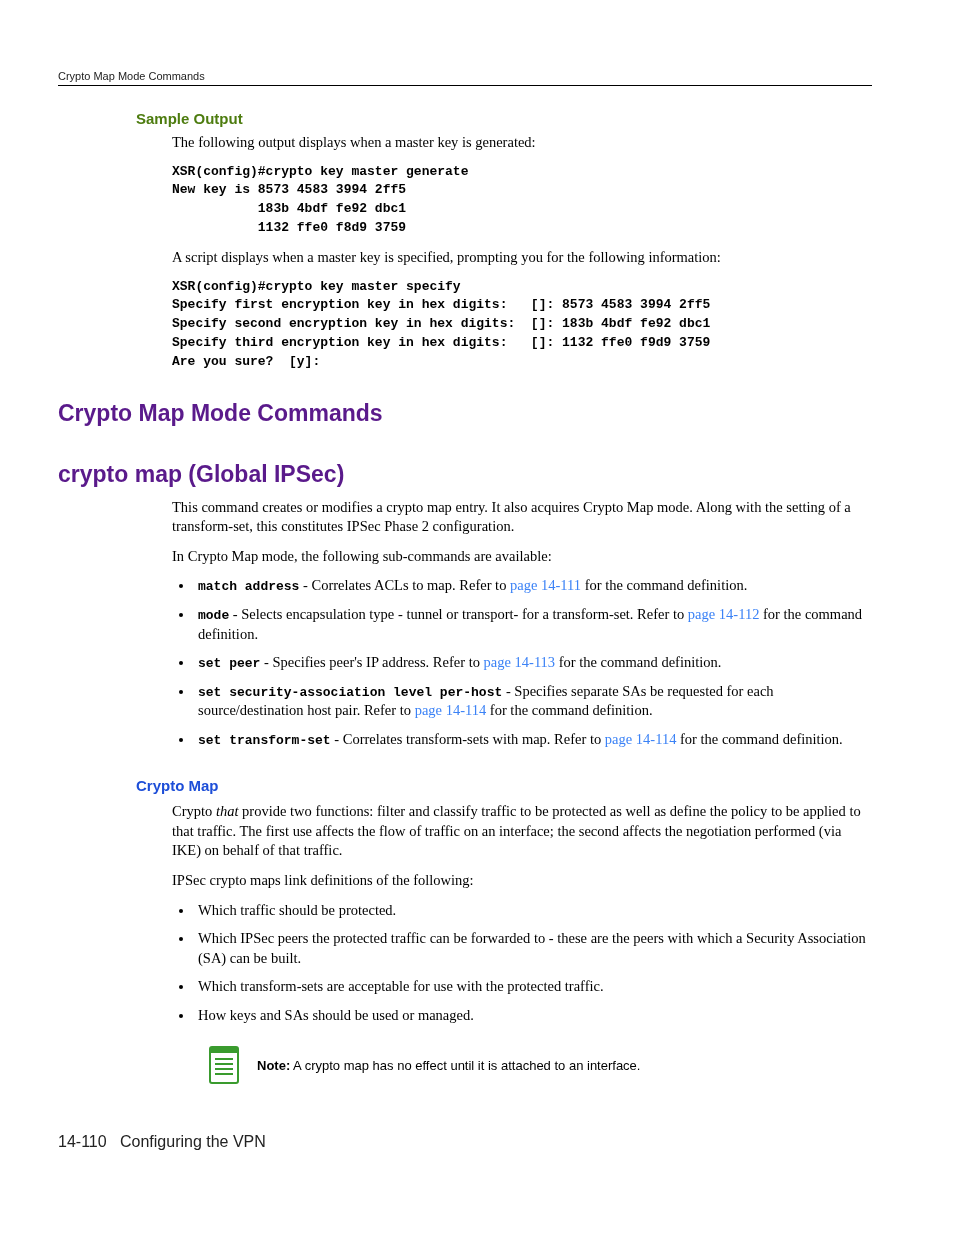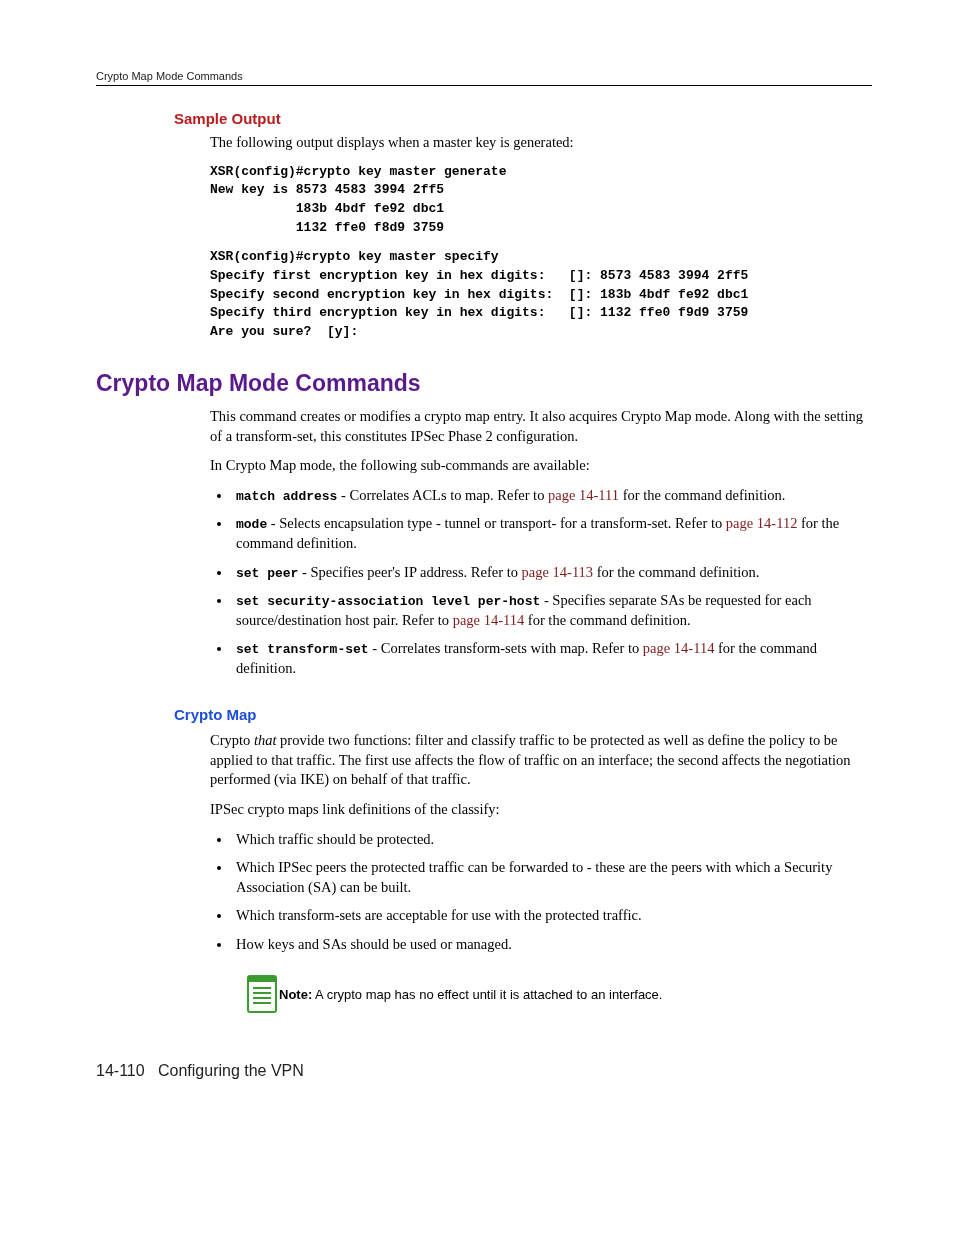--- a/index.html
+++ b/index.html
@@ -4,35 +4,35 @@
 <style>
   body {
     margin: 0;
     padding: 0;
     background: #fff;
     font-family: Palatino, "Palatino Linotype", Georgia, serif;
     color: #000;
     width: 954px;
   }
   .page {
-    padding: 70px 82px 40px 96px;
+    padding: 70px 82px 40px 58px;
   }
   .running-header {
     font-family: Arial, Helvetica, sans-serif;
     font-size: 11px;
     color: #222;
     border-bottom: 1px solid #000;
     padding-bottom: 3px;
     margin-bottom: 24px;
   }
   .h3-sub {
     font-family: Arial, Helvetica, sans-serif;
     font-weight: bold;
     font-size: 15px;
-    color: #b91c1c;
+    color: #4d7c0f;
     margin: 0 0 6px 0;
   }
   .h3-purple {
     font-family: Arial, Helvetica, sans-serif;
     font-weight: bold;
     font-size: 15px;
     color: #1d4ed8;
     margin: 28px 0 8px 0;
   }
   .indent-block { margin-left: 114px; }
@@ -66,25 +66,26 @@
     font-size: 14.5px;
     line-height: 1.35;
     margin-bottom: 9px;
     padding-left: 4px;
   }
   .code-inline {
     font-family: "Courier New", monospace;
     font-size: 13px;
     font-weight: bold;
   }
-  .link { color: #7f1d1d; text-align: right; }
+  .link { color: #3b82f6; text-align: right; }
   .italic { font-style: italic; }
   .note-row {
     display: flex;
     align-items: center;
+    gap: 16px;
     margin-top: 20px;
     margin-left: 36px;
   }
   .note-icon svg { display: block; }
   .note-text {
     font-family: Arial, Helvetica, sans-serif;
     font-size: 13px;
   }
   .footer {
     font-family: Arial, Helvetica, sans-serif;
@@ -102,29 +103,31 @@
 
   <div class="indent-sub">
     <div class="h3-sub">Sample Output</div>
   </div>
   <div class="indent-block">
     <div class="para">The following output displays when a master key is generated:</div>
     <div class="mono">XSR(config)#crypto key master generate
 New key is 8573 4583 3994 2ff5
            183b 4bdf fe92 dbc1
            1132 ffe0 f8d9 3759</div>
+    <div class="para">A script displays when a master key is specified, prompting you for the following information:</div>
     <div class="mono">XSR(config)#crypto key master specify
 Specify first encryption key in hex digits:   []: 8573 4583 3994 2ff5
 Specify second encryption key in hex digits:  []: 183b 4bdf fe92 dbc1
 Specify third encryption key in hex digits:   []: 1132 ffe0 f9d9 3759
 Are you sure?  [y]:</div>
   </div>
 
   <div class="h1-purple">Crypto Map Mode Commands</div>
 
+  <div class="h1-purple" style="margin-top:34px;">crypto map (Global IPSec)</div>
 
   <div class="indent-block2">
     <div class="para">This command creates or modifies a crypto map entry. It also acquires Crypto Map mode. Along with the setting of a transform-set, this constitutes IPSec Phase 2 configuration.</div>
     <div class="para">In Crypto Map mode, the following sub-commands are available:</div>
 
     <ul class="bullets">
       <li>
         <span class="code-inline">match address</span><span> - Correlates ACLs to map. Refer to </span><span class="link">page 14-111</span><span> for the command definition.</span>
       </li>
       <li>
@@ -142,21 +145,21 @@
     </ul>
   </div>
 
   <div class="indent-sub">
     <div class="h3-purple">Crypto Map</div>
   </div>
   <div class="indent-block2">
     <div class="para">
       <span>Crypto </span><span class="italic">that</span><span> provide two functions: filter and classify traffic to be protected as well as define the policy to be applied to that traffic. The first use affects the flow of traffic on an interface; the second affects the negotiation performed (via IKE) on behalf of that traffic.</span>
     </div>
-    <div class="para">IPSec crypto maps link definitions of the classify:</div>
+    <div class="para">IPSec crypto maps link definitions of the following:</div>
     <ul class="bullets">
       <li>Which traffic should be protected.</li>
       <li>Which IPSec peers the protected traffic can be forwarded to - these are the peers with which a Security Association (SA) can be built.</li>
       <li>Which transform-sets are acceptable for use with the protected traffic.</li>
       <li>How keys and SAs should be used or managed.</li>
     </ul>
 
     <div class="note-row">
       <div class="note-icon">
         <svg width="33" height="40" viewBox="0 0 33 40">

